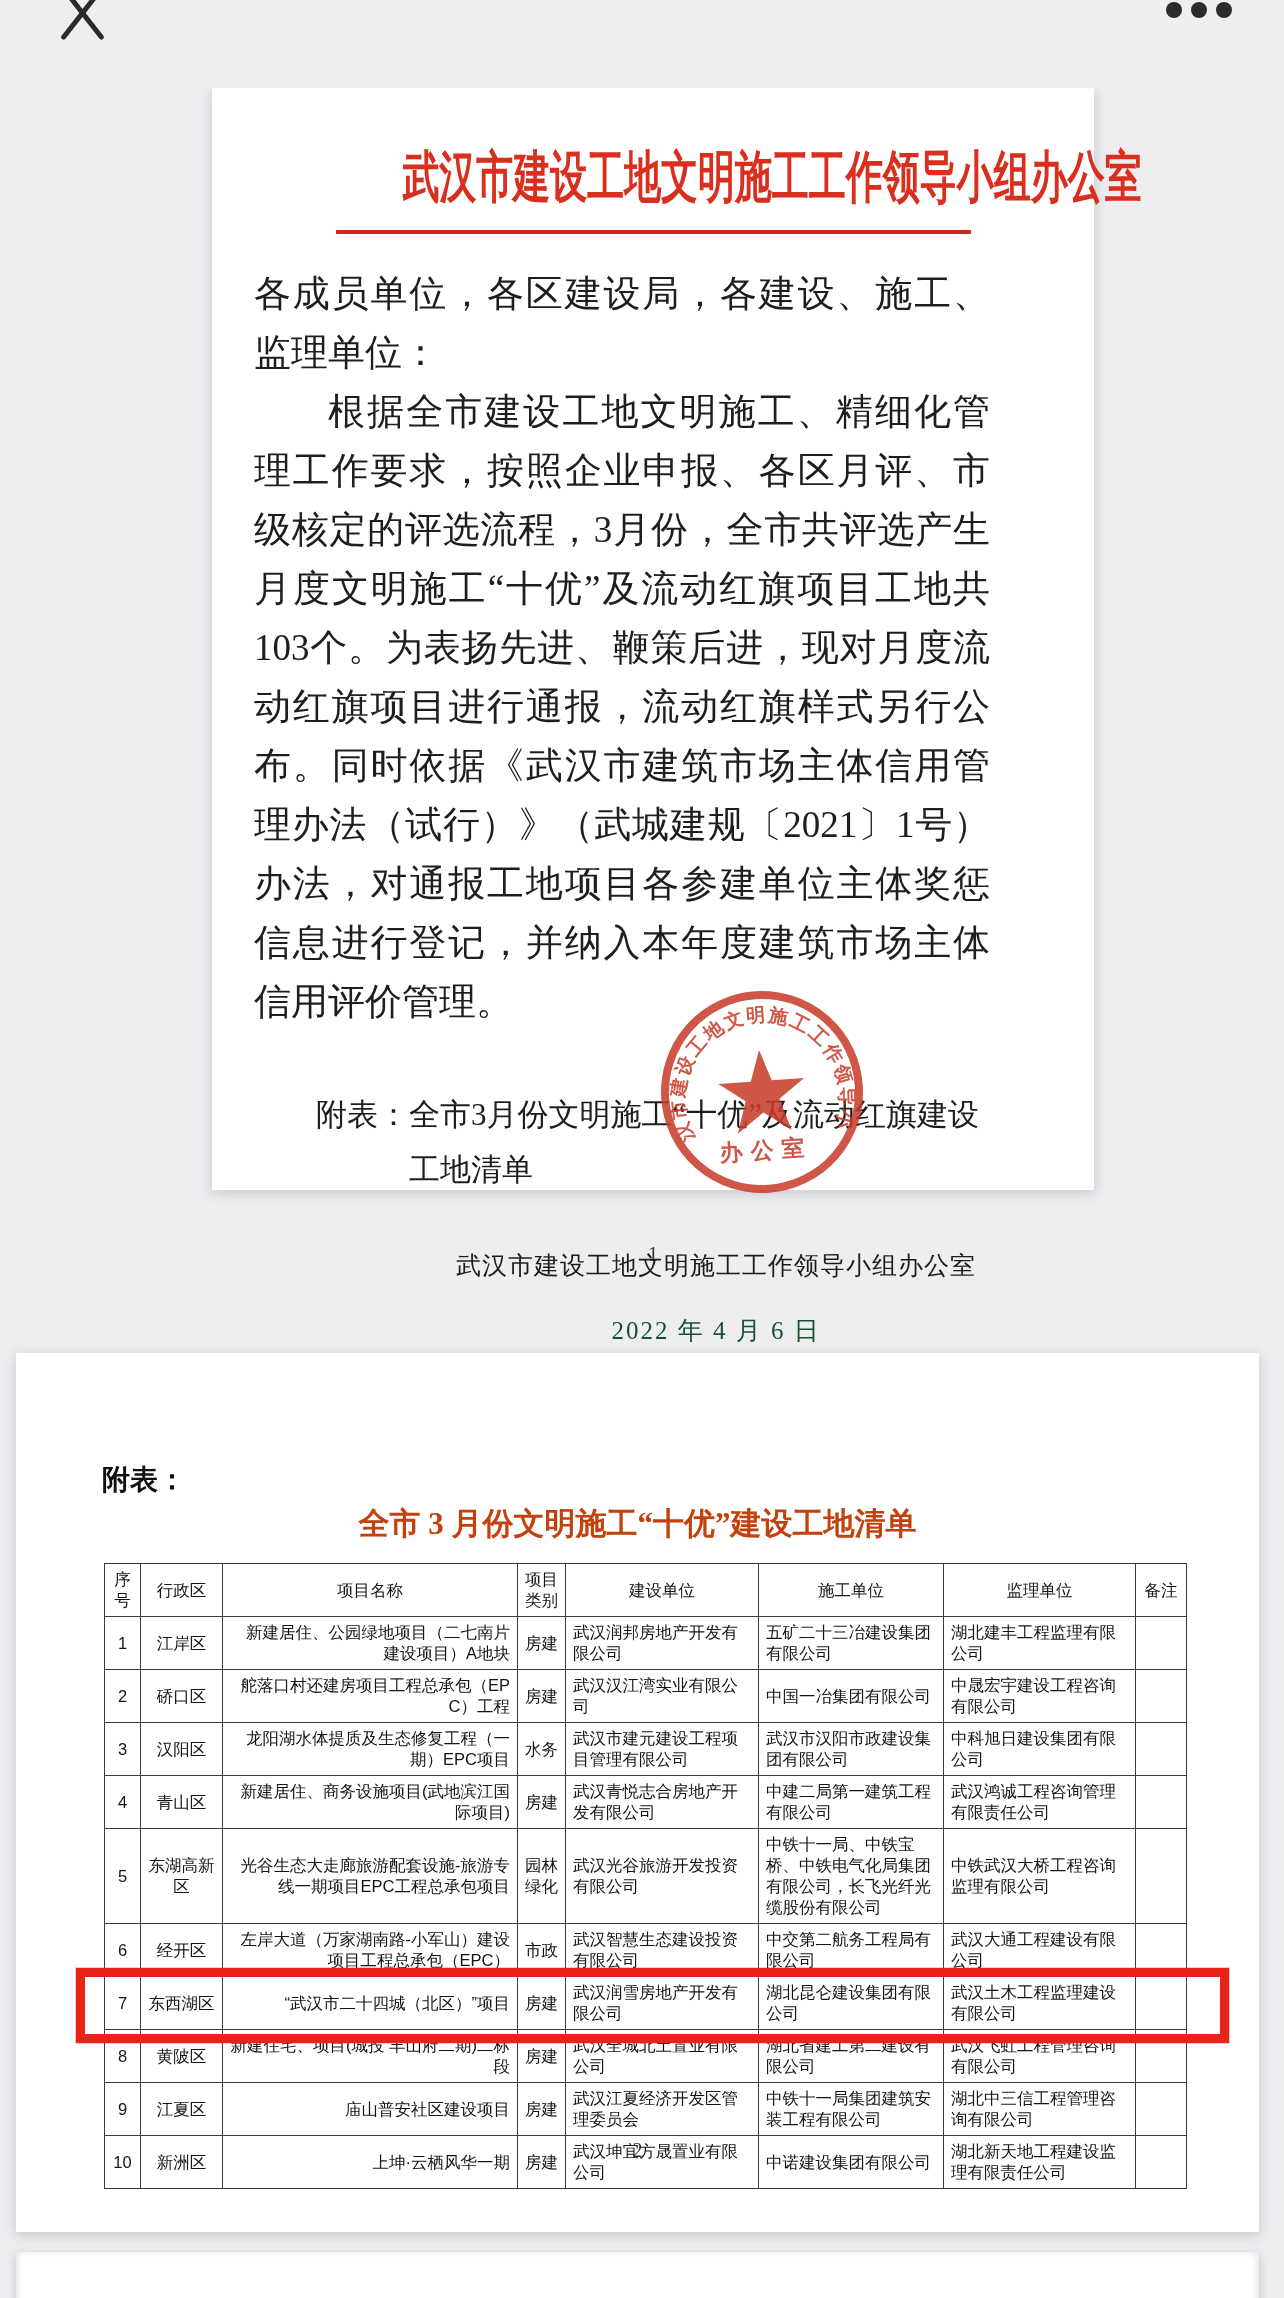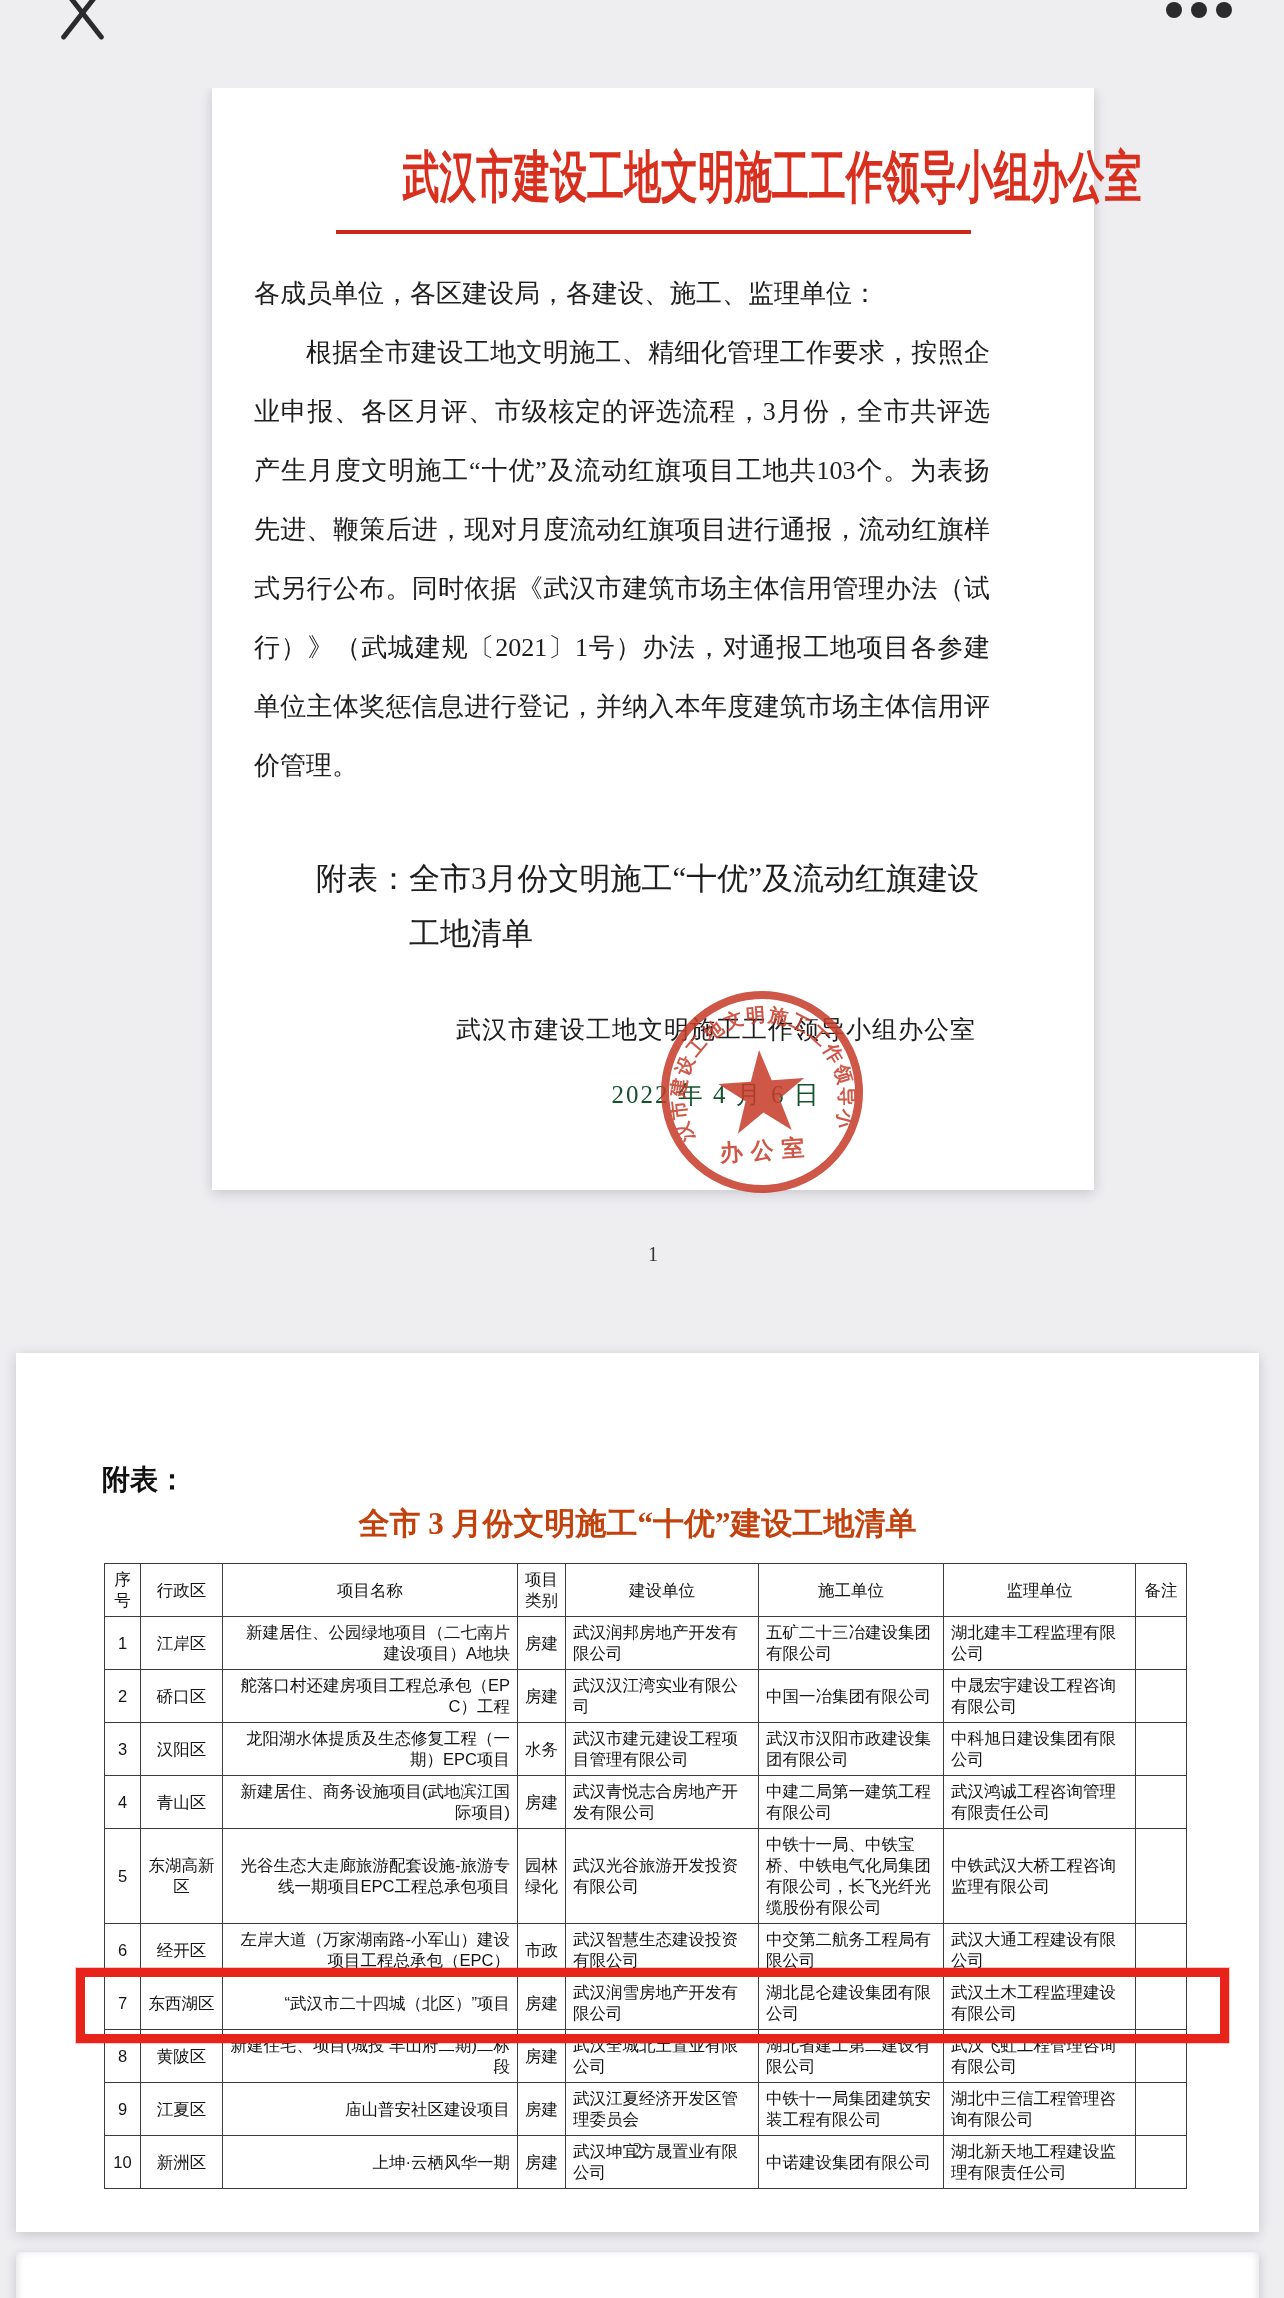--- a/index.html
+++ b/index.html
@@ -26,21 +26,21 @@
   .page3 { left:16px;  top:2252px; width:1243px; height:60px; box-shadow:0 -2px 8px rgba(40,40,60,.18) inset, 0 3px 10px rgba(40,40,60,.2); }
 
   .pagenum { position:absolute; left:0; width:100%; text-align:center; font-size:20px; color:#333; }
 
   
   .masthead { margin-top:52px; text-align:center; color:#d92f1e; white-space:nowrap; }
   .masthead span { display:inline-block; font-size:56px; font-weight:bold; transform:scaleX(.66); transform-origin:center;
                    font-family:"Liberation Serif",serif; letter-spacing:0px; }
   .red-rule { width:635px; height:4px; background:#cc2718; margin:14px auto 0 auto; }
   .doc-title { margin-top:34px; text-align:center; font-size:40px; font-weight:bold; color:#161616; line-height:57px; }
-  .body-text { margin:30px 104px 0 42px; font-size:26px; color:#1e1e1e; line-height:59px; text-align:justify; }
+  .body-text { margin:30px 104px 0 42px; font-size:37px; color:#1e1e1e; line-height:59px; text-align:justify; }
   .body-text p.indent { text-indent:2em; }
   .attachment-p { margin:56px 104px 0 42px; font-size:31px; color:#1e1e1e; line-height:55px;
                   padding-left:5em; text-indent:-3em; }
   .sig-block { margin:52px 118px 0 auto; width:fit-content; text-align:center; position:relative; z-index:2; }
   .sig-line { font-size:25px; color:#1c1c1c; letter-spacing:1px; }
   .date-line { font-size:25px; color:#14532d; margin-top:32px; letter-spacing:2px; }
   .seal { position:absolute; left:444px; top:898px; width:212px; height:212px; opacity:.86; z-index:3;
           transform:rotate(-4deg); pointer-events:none; }
 
   

